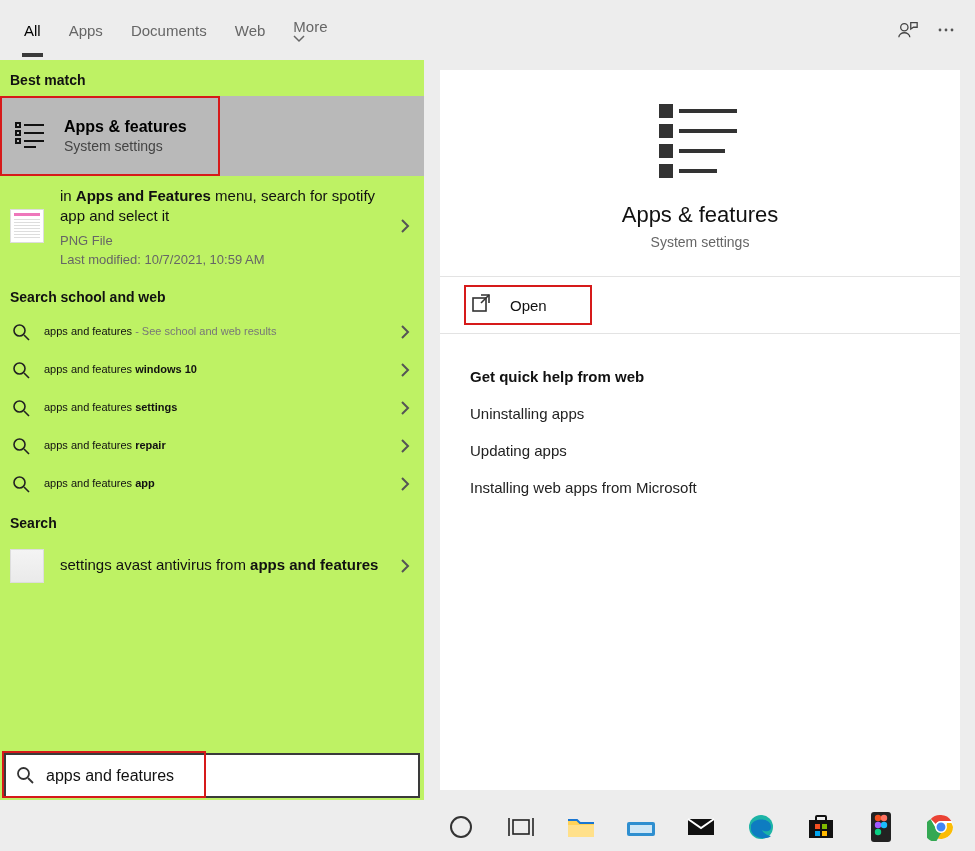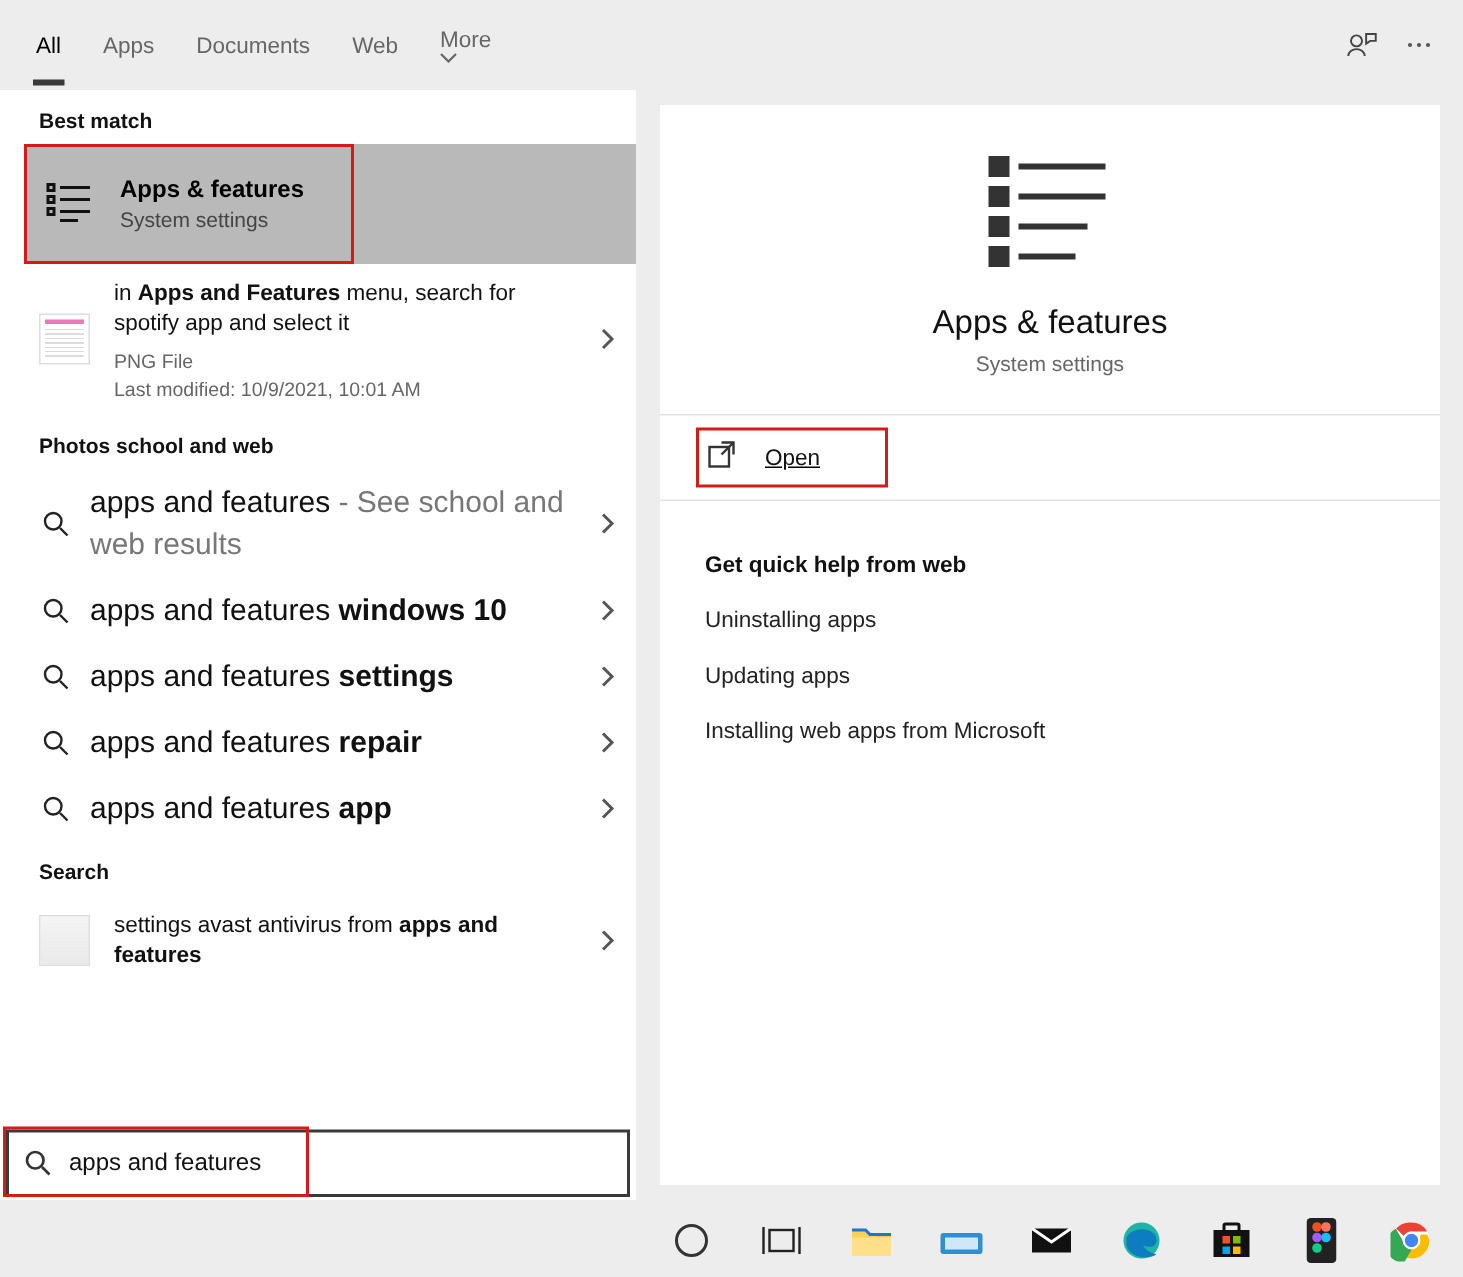--- a/index.html
+++ b/index.html
@@ -7,21 +7,21 @@
   
   .tabbar { height: 60px; display:flex; align-items:center; padding: 0 10px; background:#ededed; position:relative;text-align:center; }
   .tabbar .tab { padding: 18px 14px 18px 14px; font-size: 15px; color:#666; cursor:pointer; }
   .tabbar .tab.active { color:#000; font-weight:400; position:relative; }
   .tabbar .tab.active::after { content:""; position:absolute; left:12px; right:12px; bottom:0; height:4px; background:#3a3a3a; }
   .tabbar .more-caret { margin-left:4px; }
   .tabbar .spacer { flex:1; }
   .tabbar .topicon { width:38px; height:38px; display:flex; align-items:center; justify-content:center; color:#444; cursor:pointer; }
   
   .body { display:flex; height: 740px; }
-  .left { width: 424px; background:#ffffff; overflow:hidden; position:relative;padding-left:16px; }
+  .left { width: 424px; background:#bef264; overflow:hidden; position:relative; }
   .right { flex:1; background:#ededed; padding: 10px 0 0 16px; }
   .rightcard { background:#fff; width: 520px; height: 720px; border-radius:0; padding: 30px 30px 0 30px; position:relative; }
   
   .section-label { font-size:14px; font-weight:700; color:#111; padding: 12px 0 8px 10px; }
   .bestmatch-wrap { position:relative; height:80px; }
   .bestmatch-bg { position:absolute; inset:0; background:#b9b9b9; }
   .bestmatch-inner { position:relative; display:flex; align-items:center; height:80px; padding: 0 14px; }
   .bm-icon { width:34px; height:34px; margin-right:16px; flex-shrink:0; }
   .bm-title { font-size:16px; font-weight:700; color:#000; }
   .bm-sub { font-size:14px; color:#444; margin-top:2px; }
@@ -32,29 +32,29 @@
   .result .thumb::after { content:""; position:absolute; left:3px; right:3px; top:9px; bottom:3px; background:repeating-linear-gradient(#ddd,#ddd 1px,transparent 1px,transparent 3px); }
   .result .thumb.blank::before, .result .thumb.blank::after { display:none; }
   .result .body-col { flex:1; padding-right: 30px; }
   .result .title { font-size:15px; color:#111; line-height:1.35; }
   .result .title b { font-weight:700; }
   .result .meta { font-size:13px; color:#666; margin-top:6px; }
   .result .meta2 { font-size:13px; color:#666; margin-top:4px; }
   .result .chev { position:absolute; right:14px; top:50%; transform:translateY(-50%); color:#555; }
   .searchrow { display:flex; align-items:center; padding: 8px 8px 8px 10px; position:relative; cursor:pointer; }
   .searchrow .sicon { width:22px; height:22px; margin-right:12px; flex-shrink:0; color:#222; display:flex; align-items:center; justify-content:center; }
-  .searchrow .stext { font-size:20px; color:#111; flex:1; padding-right:30px; line-height:1.4; }
+  .searchrow .stext { font-size:11px; color:#111; flex:1; padding-right:30px; line-height:1.4; }
   .searchrow .stext .dim { color:#777; }
   .searchrow .chev { position:absolute; right:14px; top:50%; transform:translateY(-50%); color:#555; }
   
   .detail-icon { display:flex; justify-content:center; }
   .detail-title { text-align:center; font-size:22px; margin-top:24px; color:#111; }
   .detail-sub { text-align:center; font-size:14px; color:#666; margin-top:6px; }
   .divider { height:1px; background:#e3e3e3; margin: 26px -30px 0 -30px; }
-  .open-row { display:flex; align-items:center; height:44px; margin-top:6px; padding-left:2px; cursor:pointer; position:relative;text-decoration:underline; }
+  .open-row { display:flex; align-items:center; height:44px; margin-top:6px; padding-left:2px; cursor:pointer; position:relative; }
   .open-row .oicon { width:22px; height:22px; margin-right:16px; color:#333; }
   .open-row .olabel { font-size:15px; color:#111; }
   .open-highlight { position:absolute; border:2px solid #d61a1a; pointer-events:none; }
   .help-h { font-weight:700; font-size:15px; margin-top:34px; color:#111; }
   .help-link { font-size:15px; color:#222; margin-top:20px; cursor:pointer; }
   
   .searchbox-wrap { position:absolute; left:0; bottom:0; width:424px; height:49px; }
   .searchbox { position:absolute; left:4px; right:4px; top:2px; bottom:2px; background:#fff; border:2px solid #3a3a3a; display:flex; align-items:center; padding: 0 10px; }
   .searchbox .sicon2 { width:20px; height:20px; margin-right:10px; color:#333; }
   .searchbox input { border:none; outline:none; font-size:16px; flex:1; background:transparent; color:#111; }
@@ -124,30 +124,30 @@
       <div class="red-box" style="left:0; top:0; width:220px; height:80px;"></div>
     </div>
 
     <div class="result">
       <div class="thumb"></div>
       <div class="body-col">
         <div class="title">
           <span>in </span><b>Apps and Features</b><span> menu, search for spotify app and select it</span>
         </div>
         <div class="meta">PNG File</div>
-        <div class="meta2">Last modified: 10/9/2021, 10:01 AM</div>
+        <div class="meta2">Last modified: 10/7/2021, 10:59 AM</div>
       </div>
       <span class="chev">
         <svg width="10" height="16" viewBox="0 0 10 16">
             <path d="M2 2l6 6-6 6" stroke="#555" stroke-width="2" fill="none"></path>
           </svg>
       </span>
     </div>
 
-    <div class="section-label">Photos school and web</div>
+    <div class="section-label">Search school and web</div>
 
     <div class="searchrow">
       <span class="sicon">
         <svg width="18" height="18" viewBox="0 0 18 18" fill="none" stroke="#222" stroke-width="1.6">
             <circle cx="7.5" cy="7.5" r="5.5"></circle>
             <line x1="12" y1="12" x2="17" y2="17"></line>
           </svg>
       </span>
       <span class="stext">
         <span>apps and features</span><span class="dim"> - See school and web results</span><b></b>

